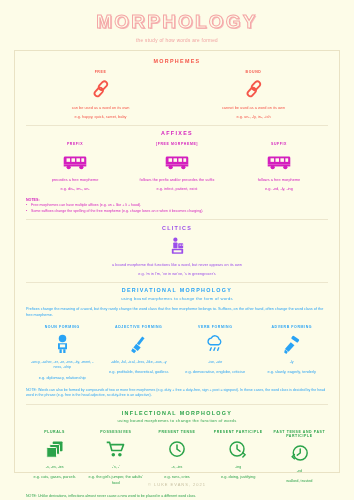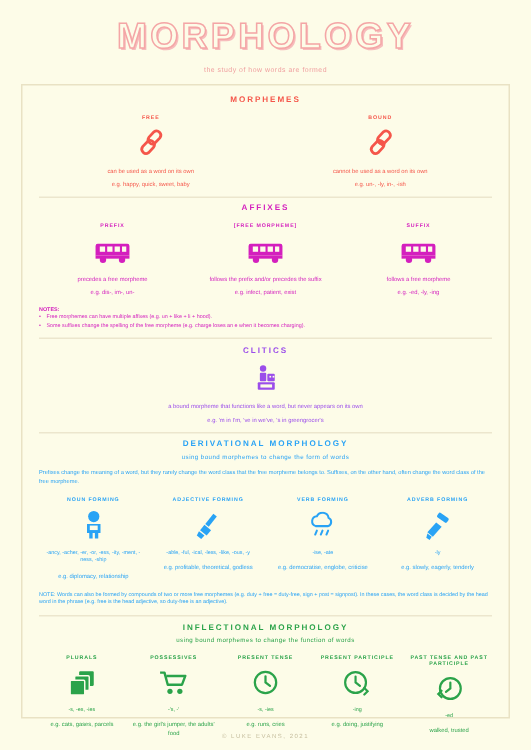--- a/index.html
+++ b/index.html
@@ -7,21 +7,21 @@
     width: 354px; height: 500px;
     background: #fdfce8;
     font-family: "Liberation Sans", sans-serif;
     overflow: hidden;
   }
   .page { width: 354px; height: 500px; position: relative; padding: 0 14px; }
 
   
   .title {
     text-align: center;
-    font-size: 24px;
+    font-size: 19px;
     letter-spacing: 2.2px;
     font-weight: 700;
     color: #fdfce8;
     -webkit-text-stroke: 1px #f4a6a6;
     text-shadow: 1.2px 1.2px 0 #f7bcbc;
     padding-top: 11px;
   }
   .subtitle {
     text-align: center;
     font-size: 4.6px;

